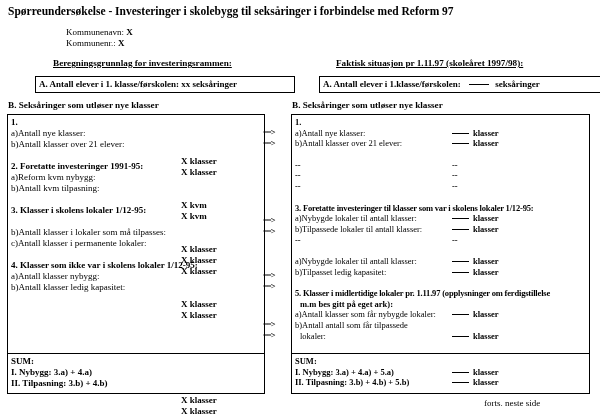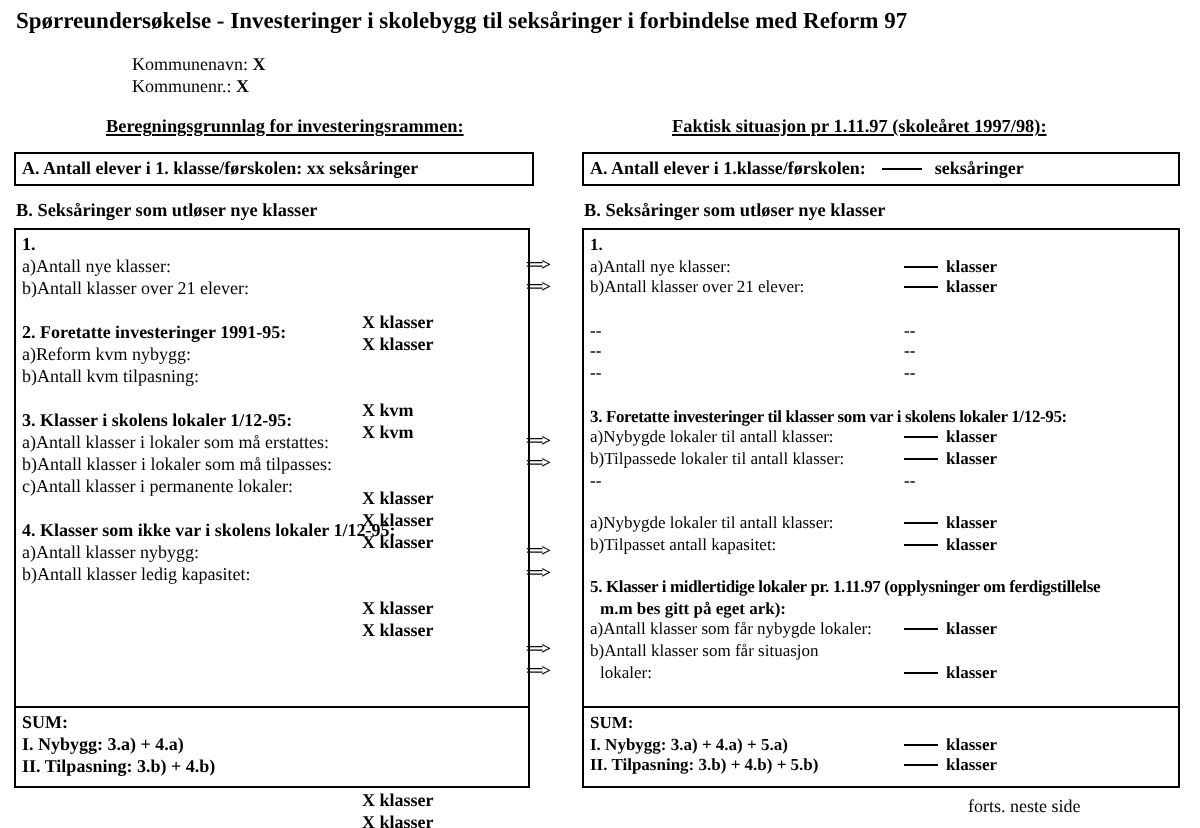--- a/index.html
+++ b/index.html
@@ -6,21 +6,21 @@
   body {
     width:600px; height:414px; position:relative; overflow:hidden;
     background:#ffffff; color:#000;
     font-family:"Liberation Serif","DejaVu Serif",serif;
   }
   .abs { position:absolute; }
   #title { left:8px; top:5px; font-size:11.5px; font-weight:bold; white-space:nowrap;text-align:right; }
   .muni-line { left:30px; font-size:9px; white-space:nowrap;margin-left:36px; }
   .muni-line b { font-weight:bold; }
   .colhdr { font-size:9.2px; font-weight:bold; text-decoration:underline; white-space:nowrap;padding-left:43px; }
-  .boxa { border:1px solid #000; font-weight:bold; font-size:9px; line-height:11px; padding:2px 3px; white-space:nowrap; }
+  .boxa { border:1px solid #000; font-weight:bold; font-size:9px; line-height:11px; padding:2px 3px; white-space:nowrap;margin-left:28px; }
   #boxa-left  { left:7px;   top:76px; width:252px; height:11px; }
   #boxa-right { left:291px; top:76px; width:291px; height:11px; }
   .btitle { font-size:9.2px; font-weight:bold; white-space:nowrap; }
   .bigbox { border:1px solid #000; padding-top:2px; box-sizing:content-box; }
   #main-left  { left:7px;   top:114px; width:256px; height:236px; }
   #main-right { left:291px; top:114px; width:297px; height:236px; }
   #sum-left   { left:7px;   top:353px; width:256px; height:37px; }
   #sum-right  { left:291px; top:353px; width:297px; height:37px; }
   .row { position:relative; white-space:nowrap; }
   #main-left .row, #sum-left .row { height:11px; line-height:11px; font-size:9px; }
@@ -69,21 +69,21 @@
 <div id="main-left" class="abs bigbox">
   <div class="row hd"><span class="lbl">1.</span></div>
   <div class="row"><span class="lbl">a)Antall nye klasser:</span><span class="val">X klasser</span></div>
   <div class="row"><span class="lbl">b)Antall klasser over 21 elever:</span><span class="val">X klasser</span></div>
   <div class="row"></div>
   <div class="row hd"><span class="lbl">2. Foretatte investeringer 1991-95:</span></div>
   <div class="row"><span class="lbl">a)Reform kvm nybygg:</span><span class="val">X kvm</span></div>
   <div class="row"><span class="lbl">b)Antall kvm tilpasning:</span><span class="val">X kvm</span></div>
   <div class="row"></div>
   <div class="row hd"><span class="lbl">3. Klasser i skolens lokaler 1/12-95:</span></div>
-  <div class="row"><span class="lbl">a)Antall klasser i lokaler som må erstattes:</span><span class="val">X klasser</span></div>
+  <div class="row"><span class="val">X klasser</span></div>
   <div class="row"><span class="lbl">b)Antall klasser i lokaler som må tilpasses:</span><span class="val">X klasser</span></div>
   <div class="row"><span class="lbl">c)Antall klasser i permanente lokaler:</span><span class="val">X klasser</span></div>
   <div class="row"></div>
   <div class="row hd"><span class="lbl">4. Klasser som ikke var i skolens lokaler 1/12-95:</span></div>
   <div class="row"><span class="lbl">a)Antall klasser nybygg:</span><span class="val">X klasser</span></div>
   <div class="row"><span class="lbl">b)Antall klasser ledig kapasitet:</span><span class="val">X klasser</span></div>
 </div>
 
 <div id="main-right" class="abs bigbox">
   <div class="row hd"><span class="lbl">1.</span></div>
@@ -93,26 +93,26 @@
   <div class="row hd"><span class="lbl">--</span><span class="val">--</span></div>
   <div class="row hd"><span class="lbl">--</span><span class="val">--</span></div>
   <div class="row hd"><span class="lbl">--</span><span class="val">--</span></div>
   <div class="row"></div>
   <div class="row hd tight"><span class="lbl">3. Foretatte investeringer til klasser som var i skolens lokaler 1/12-95:</span></div>
   <div class="row"><span class="lbl">a)Nybygde lokaler til antall klasser:</span><span class="val"><span class="blank"></span><span>klasser</span></span></div>
   <div class="row"><span class="lbl">b)Tilpassede lokaler til antall klasser:</span><span class="val"><span class="blank"></span><span>klasser</span></span></div>
   <div class="row hd"><span class="lbl">--</span><span class="val">--</span></div>
   <div class="row"></div>
   <div class="row"><span class="lbl">a)Nybygde lokaler til antall klasser:</span><span class="val"><span class="blank"></span><span>klasser</span></span></div>
-  <div class="row"><span class="lbl">b)Tilpasset antall kapasitet:</span><span class="val"><span class="blank"></span><span>klasser</span></span></div>
+  <div class="row"><span class="lbl">b)Tilpasset ledig kapasitet:</span><span class="val"><span class="blank"></span><span>klasser</span></span></div>
   <div class="row"></div>
   <div class="row hd tight"><span class="lbl">5. Klasser i midlertidige lokaler pr. 1.11.97 (opplysninger om ferdigstillelse</span></div>
   <div class="row hd ind"><span class="lbl">m.m bes gitt på eget ark):</span></div>
   <div class="row"><span class="lbl">a)Antall klasser som får nybygde lokaler:</span><span class="val"><span class="blank"></span><span>klasser</span></span></div>
-  <div class="row"><span class="lbl">b)Antall klasser som får situasjon</span></div>
+  <div class="row"><span class="lbl">b)Antall antall som får tilpassede</span></div>
   <div class="row ind"><span class="lbl">lokaler:</span><span class="val"><span class="blank"></span><span>klasser</span></span></div>
 </div>
 
 <span class="arrow" style="top:127px;">==&gt;</span>
 <span class="arrow" style="top:138px;">==&gt;</span>
 <span class="arrow" style="top:215px;">==&gt;</span>
 <span class="arrow" style="top:226px;">==&gt;</span>
 <span class="arrow" style="top:270px;">==&gt;</span>
 <span class="arrow" style="top:281px;">==&gt;</span>
 <span class="arrow" style="top:319px;">==&gt;</span>

